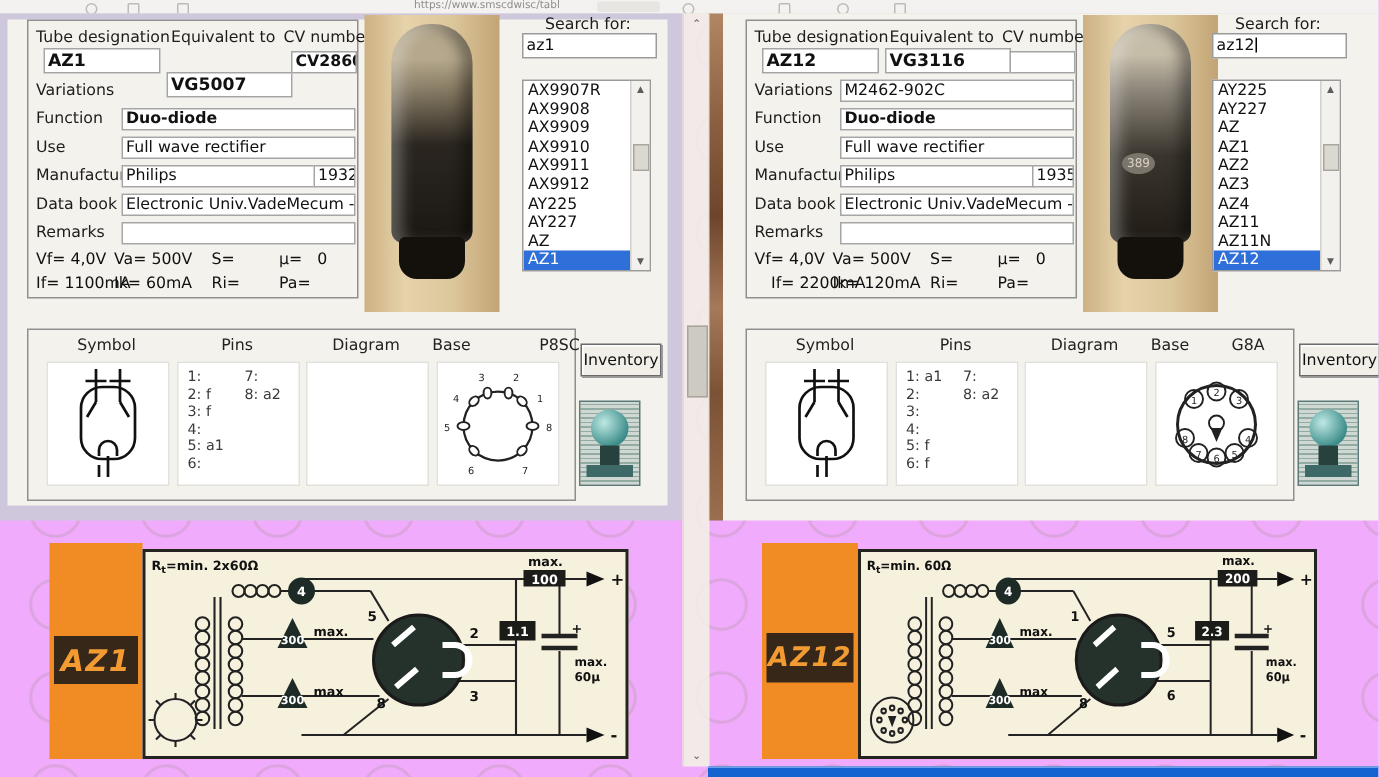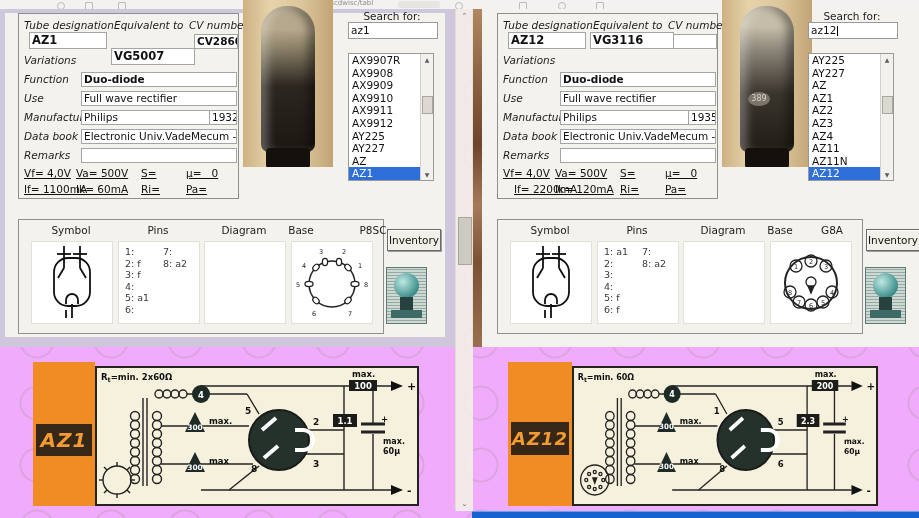--- a/index.html
+++ b/index.html
@@ -23,29 +23,29 @@
   .rcontent{position:absolute;left:482px;top:9px;width:437px;height:338px;background:#f4f2ec;}
   
   .pscroll{position:absolute;left:455px;top:9px;width:17px;height:502px;background:rgba(243,240,229,.9);border-left:1px solid #e0ddd2;}
   .parrow{position:absolute;left:0;width:17px;text-align:center;font-size:7px;color:#5d5d5d;line-height:10px;}
   .pthumb{position:absolute;left:2px;top:208px;width:12px;height:46px;background:#cdcac2;border:1px solid #a8a59d;}
   
   .wc{position:absolute;inset:0;}
   .w0{--ox:0px;--sx:0px;}
   .w1{--ox:479px;--sx:-19px;}
   .gp{position:absolute;border:1px solid #8f8f8f;}
-  .flb{position:absolute;font-size:10.5px;color:#1c1c1c;white-space:nowrap;font-style:italic;}
+  .flb{position:absolute;font-size:10.5px;color:#1c1c1c;white-space:nowrap;}
   .fbox{position:absolute;background:#fff;border:1px solid #a5a5a5;font-size:10.5px;padding:0 2px;
     height:13px;line-height:13px;white-space:nowrap;overflow:hidden;}
   .big{height:15px;line-height:15px;font-size:11.5px;font-weight:bold;}
   .b{font-weight:bold;}
   .specrow{position:absolute;font-size:10.5px;white-space:pre;height:12px;}
-  .specrow span{position:absolute;top:0;white-space:pre;text-decoration:underline;}
-  
-  .photo{position:absolute;top:0;width:90px;height:167px;
+  .specrow span{position:absolute;top:0;white-space:pre;}
+  
+  .photo{position:absolute;top:10px;width:90px;height:198px;
     background:linear-gradient(90deg,#cdb183,#e6d3ab 30%,#dcc69b 65%,#c2a475);overflow:hidden;}
   .glass{position:absolute;left:18px;top:6px;width:54px;height:146px;border-radius:26px 26px 8px 8px;
     background:linear-gradient(180deg,#b5a88c 0 16%,#55504497 28%,#2b2620 55%,#1b1712 100%);
     box-shadow:inset 7px 0 9px rgba(255,255,255,.28),inset -7px 0 9px rgba(0,0,0,.38);}
   .w1 .glass{background:linear-gradient(180deg,#c6bda9 0 14%,#8d867a 30%,#3a352d 60%,#201b15 100%);}
   .tbase{position:absolute;left:23px;top:148px;width:44px;height:28px;background:#14100c;border-radius:4px 4px 12px 12px;}
   .pbadge{position:absolute;left:26px;top:92px;width:22px;height:14px;border-radius:50%;background:#7b746a;
     color:#d8d2c6;font-size:8px;text-align:center;line-height:14px;}
   .pbadge:empty{display:none;}
   
@@ -244,20 +244,21 @@
 
   <div class="wc w1">
     <div class="gp" style="left:calc(var(--ox) + 18px);top:13px;width:219px;height:184px">
       <span class="flb" style="left:5px;top:5px">Tube designation</span>
       <span class="flb" style="left:95px;top:5px">Equivalent to</span>
       <span class="flb" style="left:170px;top:5px">CV number</span>
       <div class="fbox big" style="left:10px;top:18px;width:72px">AZ12</div>
       <div class="fbox big" style="left:92px;top:18px;width:78px">VG3116</div>
       <div class="fbox b" style="left:175px;top:20px;width:38px"></div>
       <span class="flb" style="left:5px;top:40px">Variations</span>
+      <div class="fbox" style="left:62px;top:39px;width:150px">M2462-902C</div>
       <span class="flb" style="left:5px;top:59px">Function</span>
       <div class="fbox b" style="left:62px;top:58px;width:150px">Duo-diode</div>
       <span class="flb" style="left:5px;top:78px">Use</span>
       <div class="fbox" style="left:62px;top:77px;width:150px">Full wave rectifier</div>
       <span class="flb" style="left:5px;top:97px">Manufacturer</span>
       <div class="fbox" style="left:62px;top:96px;width:124px">Philips</div>
       <div class="fbox" style="left:190px;top:96px;width:22px">1935</div>
       <span class="flb" style="left:5px;top:116px">Data book</span>
       <div class="fbox" style="left:62px;top:115px;width:150px">Electronic Univ.VadeMecum -94</div>
       <span class="flb" style="left:5px;top:135px">Remarks</span>

